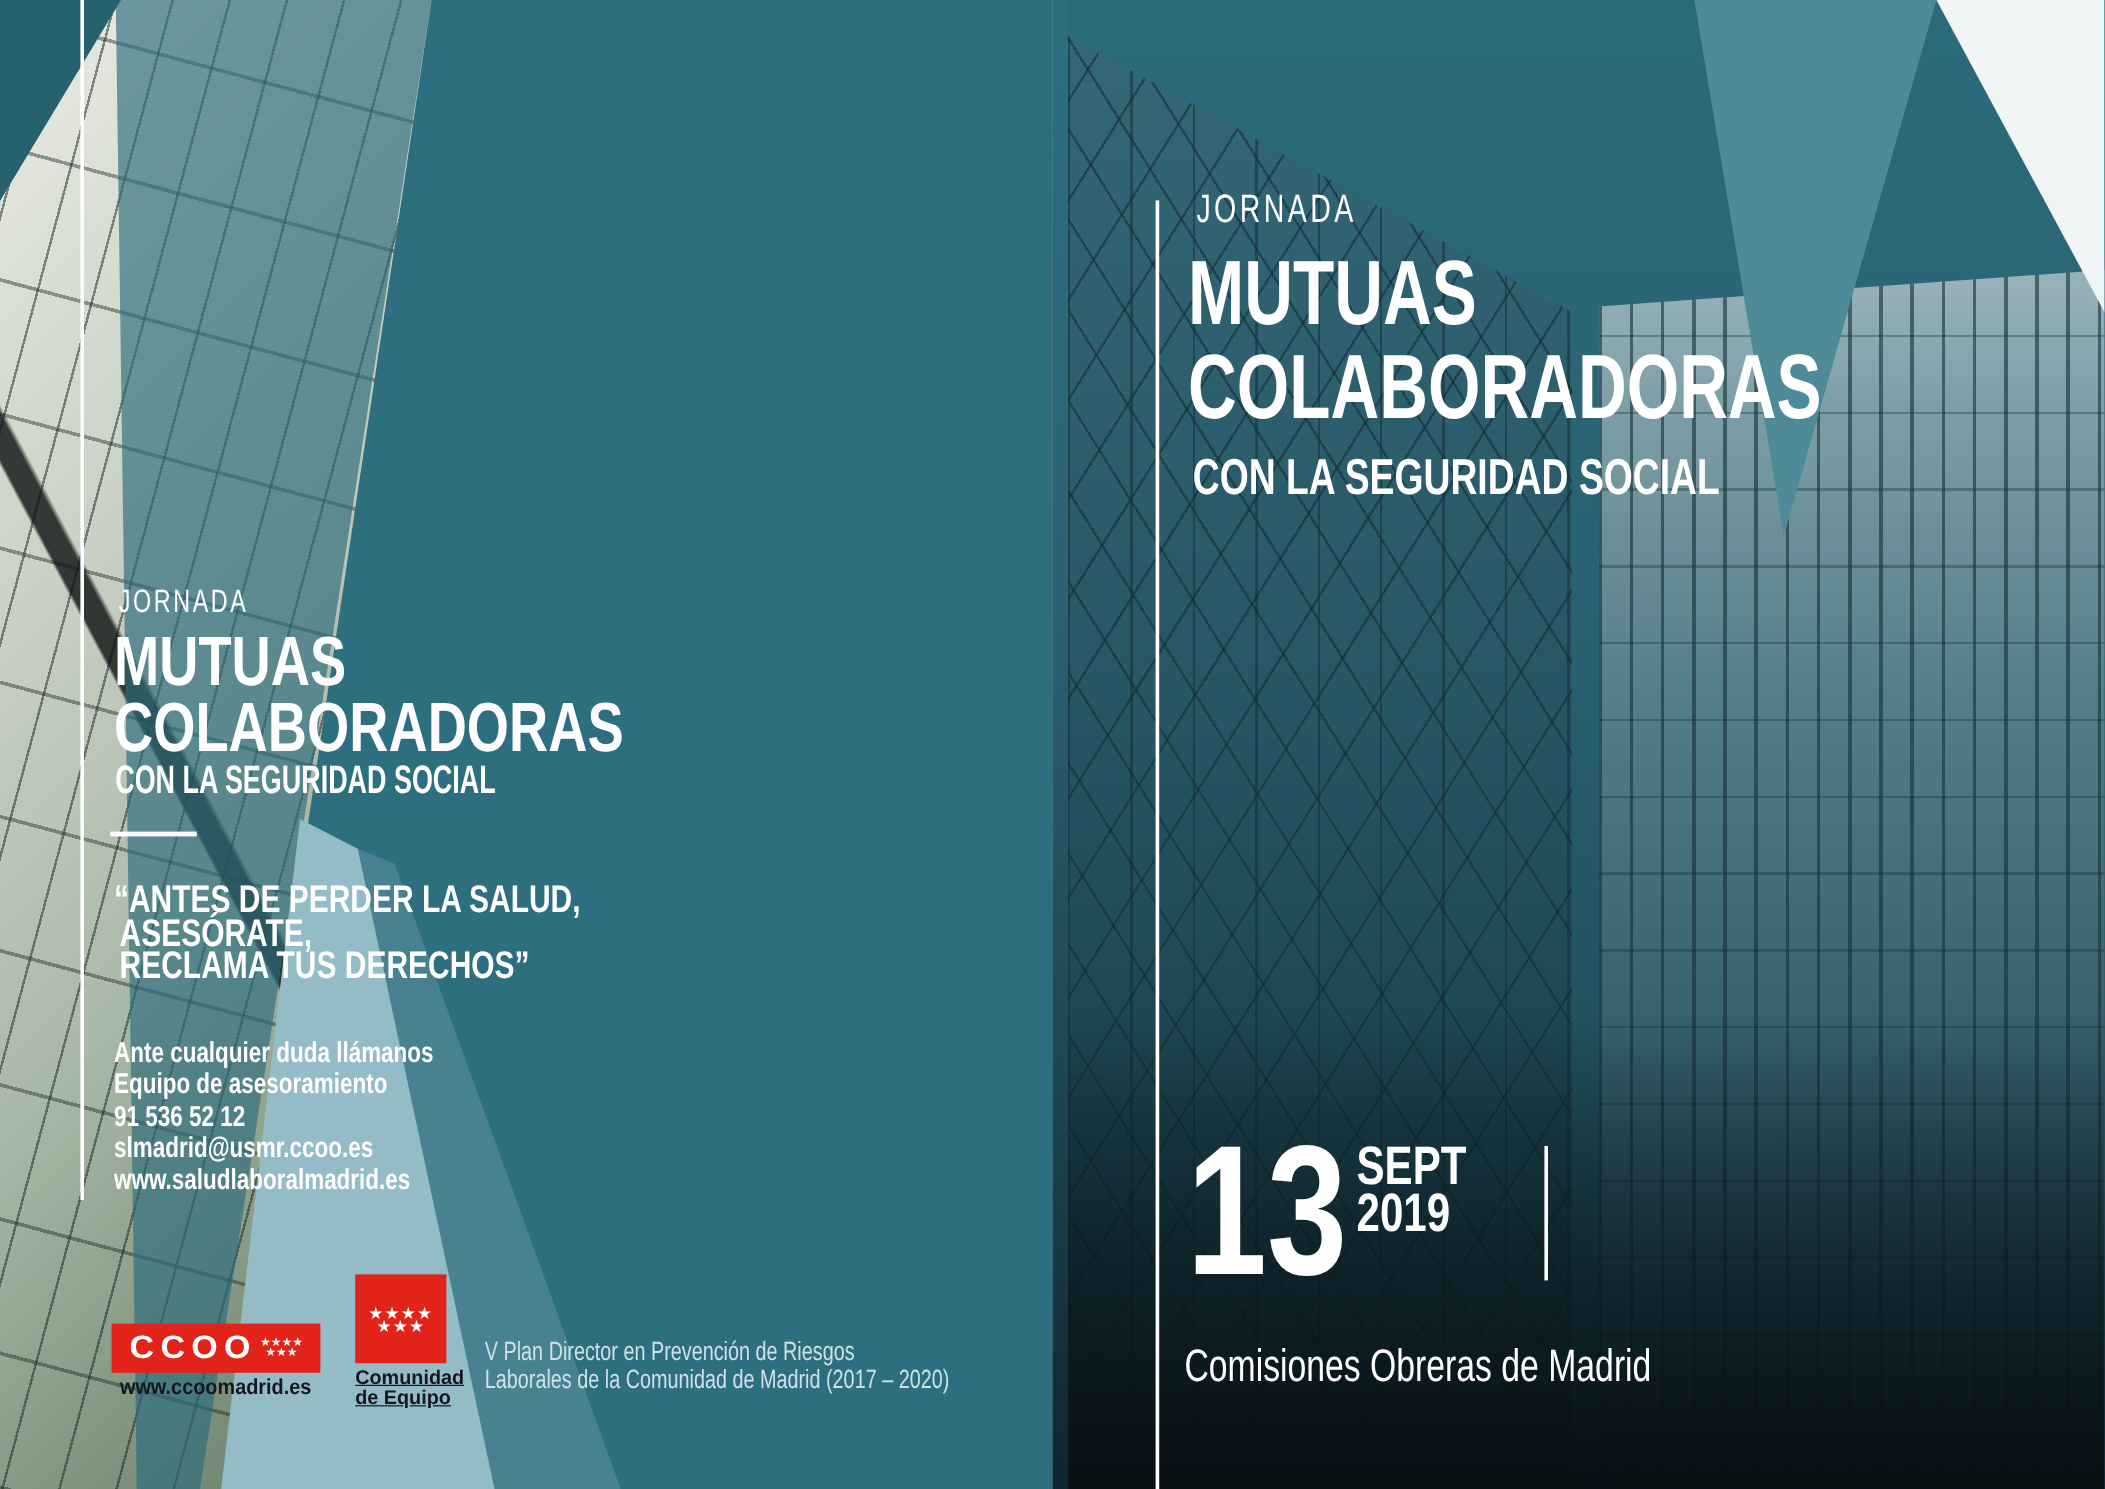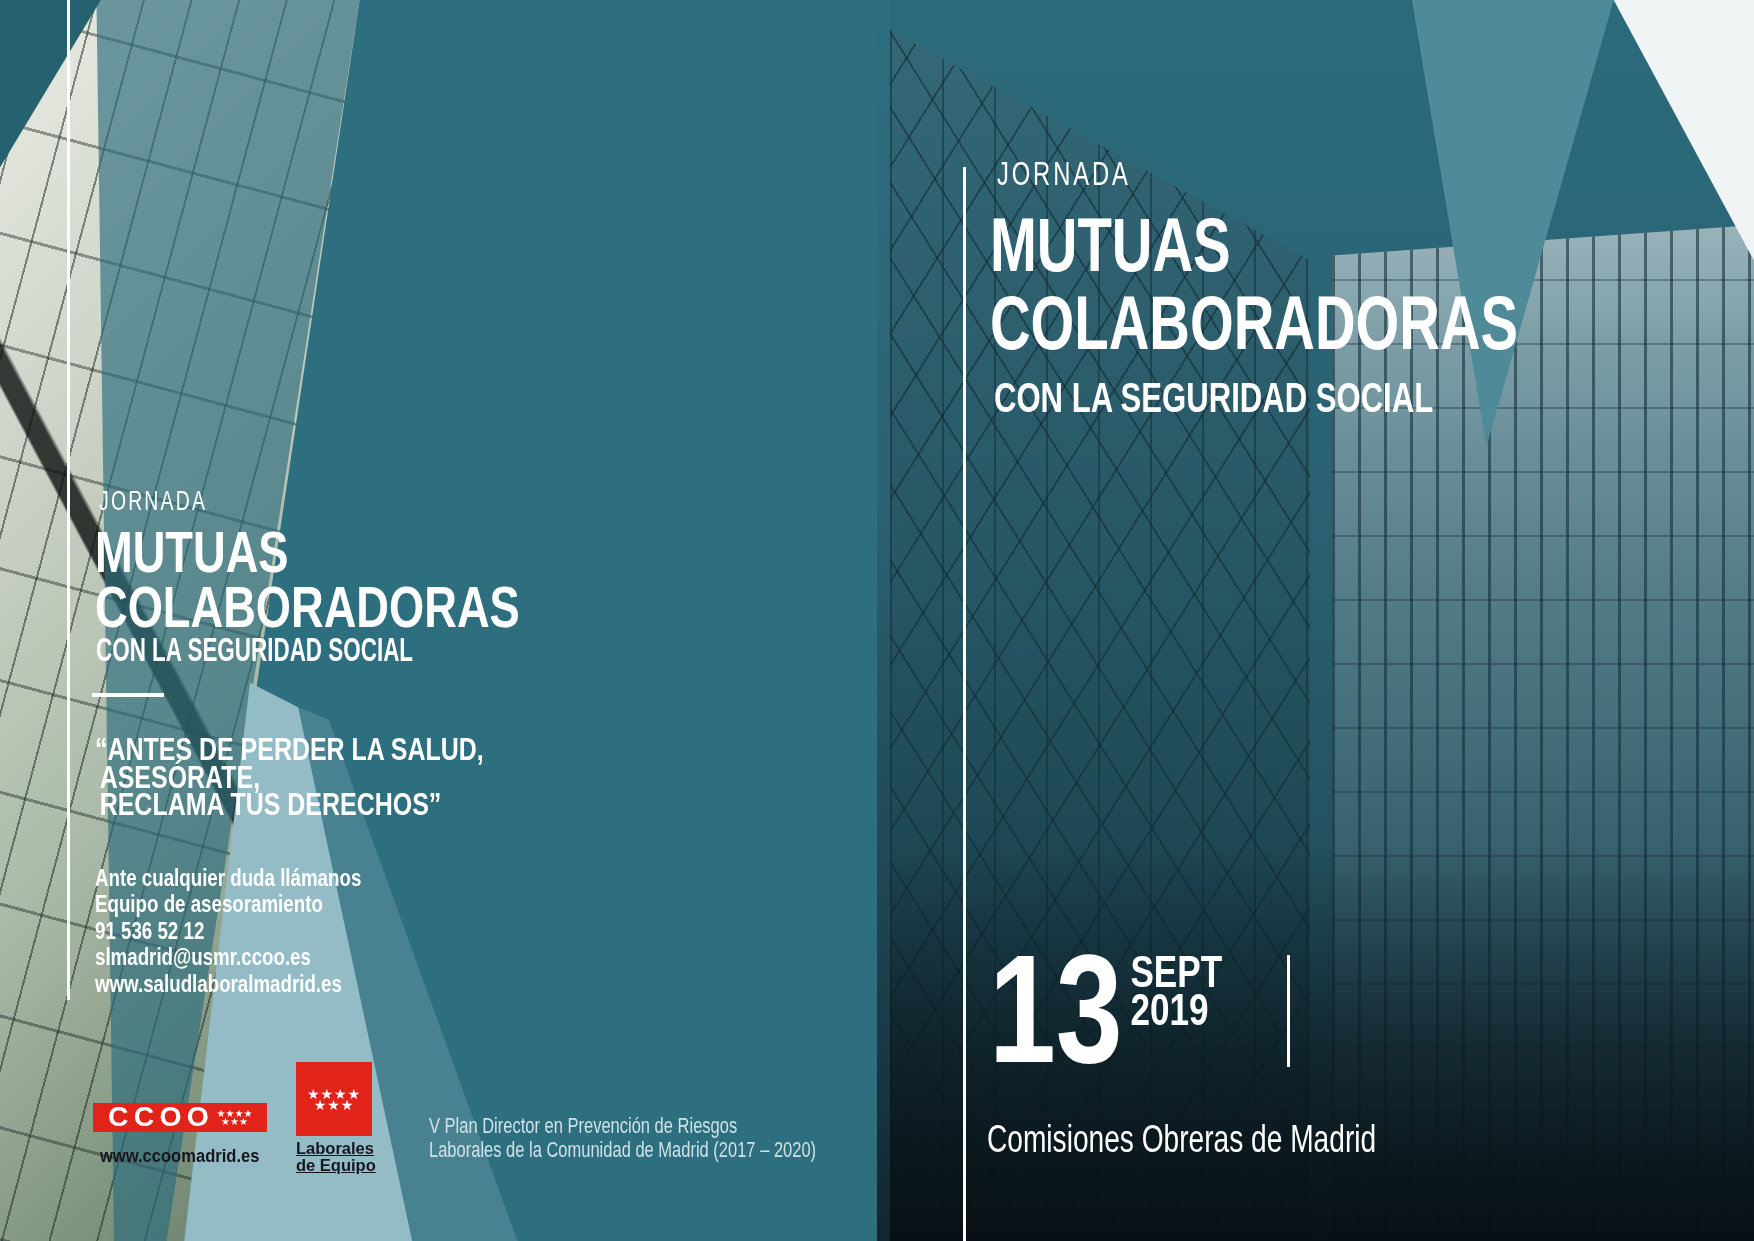--- a/index.html
+++ b/index.html
@@ -79,35 +79,35 @@
   .date-row{position:absolute;left:112px;top:932px;}
   .day{font-size:154px;font-weight:700;line-height:154px;display:inline-block;}
   .monthyear{display:inline-block;vertical-align:top;margin-left:10px;margin-top:21px;}
   .month{font-size:45px;font-weight:700;line-height:37px;}
   .year{font-size:45px;font-weight:700;line-height:37px;}
   .date-divider{position:absolute;left:410px;top:955px;width:3px;height:112px;background:#fff;}
   .venue{left:432px;top:948px;font-size:27.5px;font-weight:700;line-height:30.2px;}
   .r-footer{left:110px;top:1118px;font-size:38px;font-weight:400;}
 
   
-  .ccoo-box{position:absolute;left:93px;top:1103px;width:174px;height:29px;background:#e2231a;
+  .ccoo-box{position:absolute;left:93px;top:1103px;width:174px;height:41px;background:#e2231a;
     display:flex;align-items:center;justify-content:center;gap:8px;}
   .ccoo-word{color:#fff;font-size:27px;font-weight:700;letter-spacing:5px;line-height:1;transform:scaleX(1.05);transform-origin:left center;}
   .stars{display:flex;flex-direction:column;align-items:center;line-height:1;}
   .stars .row1,.stars .row2{color:#fff;letter-spacing:0;}
   .ccoo-stars .row1{font-size:10px;}
   .ccoo-stars .row2{font-size:10px;margin-top:-2px;}
   .ccoo-web{position:absolute;left:93px;top:1146px;width:174px;text-align:center;
     color:#16161f;font-size:18px;font-weight:700;}
   .cam-box{position:absolute;left:296px;top:1062px;width:76px;height:74px;background:#e2231a;
     display:flex;align-items:center;justify-content:center;}
   .cam-stars .row1{font-size:14px;letter-spacing:1px;}
   .cam-stars .row2{font-size:14px;letter-spacing:1px;margin-top:-3px;}
   .cam-label{position:absolute;left:296px;top:1140px;color:#16161f;font-size:16.5px;font-weight:700;line-height:17px;}
-  .plan{left:429px;top:1114px;color:#cfe2e7;font-size:22px;font-weight:400;line-height:23.5px;}
+  .plan{left:404px;top:1114px;color:#cfe2e7;font-size:22px;font-weight:400;line-height:23.5px;}
 </style>
 </head>
 <body>
 
 <div class="page" id="page-left">
   <div class="layer l-photo"></div>
   <div class="layer l-tint"></div>
   <div class="layer l-solid"></div>
   <div class="layer l-wedge-light"></div>
   <div class="layer l-wedge-faint"></div>
@@ -158,21 +158,21 @@
     <span class="cx" style="transform:scaleX(.92);transform-origin:center top;display:inline-block">www.ccoomadrid.es</span>
   </div>
 
   <div class="cam-box">
     <span class="stars cam-stars">
       <span class="row1">★★★★</span>
       <span class="row2">★★★</span>
     </span>
   </div>
   <div class="cam-label nowrap">
-    <span>Laborales</span><br>
+    <span>Comunidad</span><br>
     <span>de Equipo</span>
   </div>
 
   <div class="txt plan nowrap">
     <span class="cx" style="transform:scaleX(.75)">
       <span>V Plan Director en Prevención de Riesgos</span><br>
       <span>Laborales de la Comunidad de Madrid (2017 – 2020)</span>
     </span>
   </div>
 </div>

